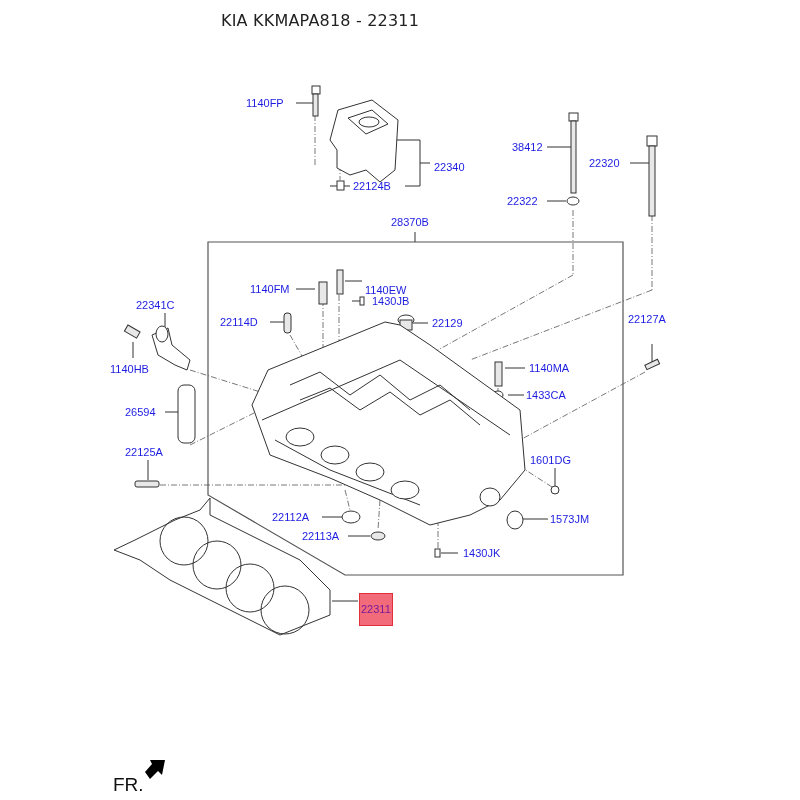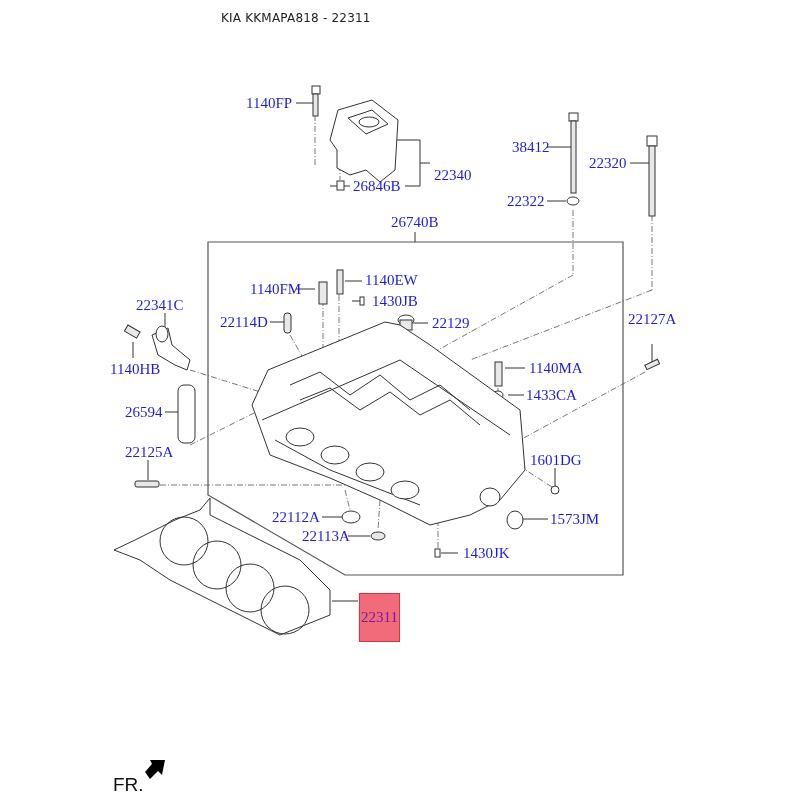--- a/index.html
+++ b/index.html
@@ -1,19 +1,19 @@
 <!DOCTYPE html>
 <html><head>
 <meta charset="utf-8">
 <style>
   html, body { margin:0; padding:0; background:#ffffff; }
   body { width:800px; height:800px; position:relative; overflow:hidden; font-family:"Liberation Sans", sans-serif; }
-  .title { position:absolute; left:221px; top:11px; font-size:12px; color:#222; font-family:"DejaVu Sans", sans-serif; letter-spacing:0.2px; }
-  .lbl { position:absolute; font-size:15px; color:#1c1ce0; font-family:Liberation Serif, serif; white-space:nowrap; cursor:pointer; line-height:15px; }
-  .lbl.hl { background:#f26b7a; color:#7a1a9a; outline:1px solid #e0303a; padding:16px 1px; }
+  .title { position:absolute; left:221px; top:11px; font-size:16px; color:#222; font-family:"DejaVu Sans", sans-serif; letter-spacing:0.2px; }
+  .lbl { position:absolute; font-size:11px; color:#1c1ce0; font-family:Liberation Sans, sans-serif; white-space:nowrap; cursor:pointer; line-height:15px; }
+  .lbl.hl { background:#f26b7a; color:#7a1a9a; outline:1px solid #e0303a; padding:8px 1px; }
   .fr { position:absolute; left:113px; top:774px; font-size:19px; color:#111; font-family:"Liberation Sans", sans-serif;text-align:center; }
   svg.diagram { position:absolute; left:0; top:0; width:800px; height:800px; }
   svg .ln { stroke:#333; stroke-width:1; fill:none; }
   svg .dash { stroke:#555; stroke-width:0.8; fill:none; stroke-dasharray:6 2 1 2; }
   svg .part { stroke:#333; stroke-width:1; fill:#fff; }
   svg .partg { stroke:#333; stroke-width:1; fill:#e8e8e8; }
   svg .box { stroke:#555; stroke-width:1.2; fill:none; }
 </style>
 </head>
 <body>
@@ -136,27 +136,27 @@
     <circle class="ln" cx="184" cy="541" r="24"></circle>
     <circle class="ln" cx="217" cy="565" r="24"></circle>
     <circle class="ln" cx="250" cy="588" r="24"></circle>
     <circle class="ln" cx="285" cy="610" r="24"></circle>
   </g>
 
   <path d="M145 772 L152 764 L150 760 L165 760 L162 775 L158 771 L150 779 Z" fill="#000"></path>
 </svg>
 
 <div class="lbl" style="left:246px;top:96px">1140FP</div>
-<div class="lbl" style="left:434px;top:168px">22340</div>
-<div class="lbl" style="left:353px;top:179px">26846B</div>
+<div class="lbl" style="left:434px;top:160px">22340</div>
+<div class="lbl" style="left:353px;top:179px">22124B</div>
 <div class="lbl" style="left:512px;top:140px">38412</div>
 <div class="lbl" style="left:589px;top:156px">22320</div>
 <div class="lbl" style="left:507px;top:194px">22322</div>
-<div class="lbl" style="left:391px;top:215px">26740B</div>
-<div class="lbl" style="left:365px;top:273px">1140EW</div>
+<div class="lbl" style="left:391px;top:215px">28370B</div>
+<div class="lbl" style="left:365px;top:283px">1140EW</div>
 <div class="lbl" style="left:250px;top:282px">1140FM</div>
 <div class="lbl" style="left:372px;top:294px">1430JB</div>
 <div class="lbl" style="left:136px;top:298px">22341C</div>
 <div class="lbl" style="left:220px;top:315px">22114D</div>
 <div class="lbl" style="left:432px;top:316px">22129</div>
 <div class="lbl" style="left:628px;top:312px">22127A</div>
 <div class="lbl" style="left:110px;top:362px">1140HB</div>
 <div class="lbl" style="left:529px;top:361px">1140MA</div>
 <div class="lbl" style="left:526px;top:388px">1433CA</div>
 <div class="lbl" style="left:125px;top:405px">26594</div>

